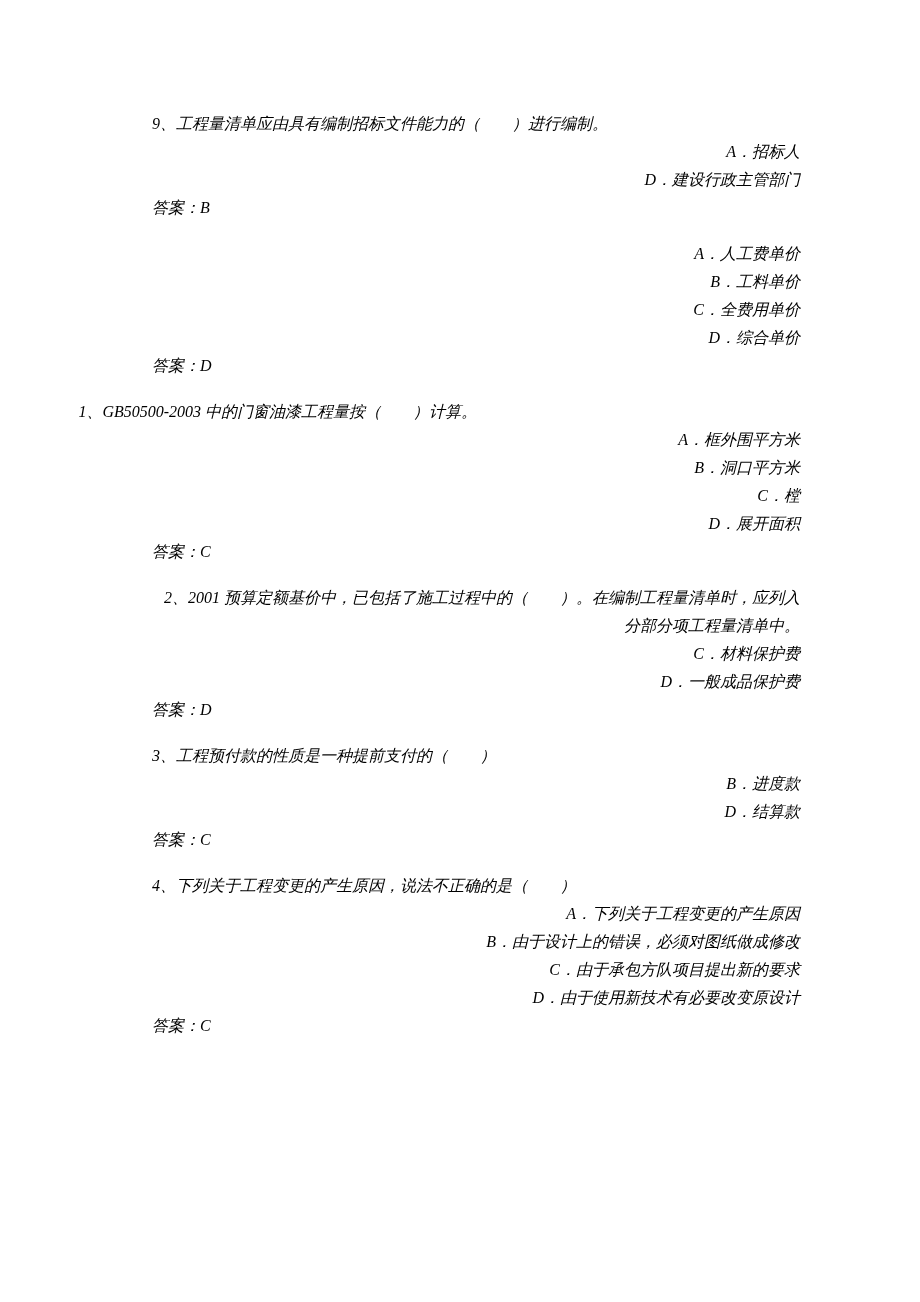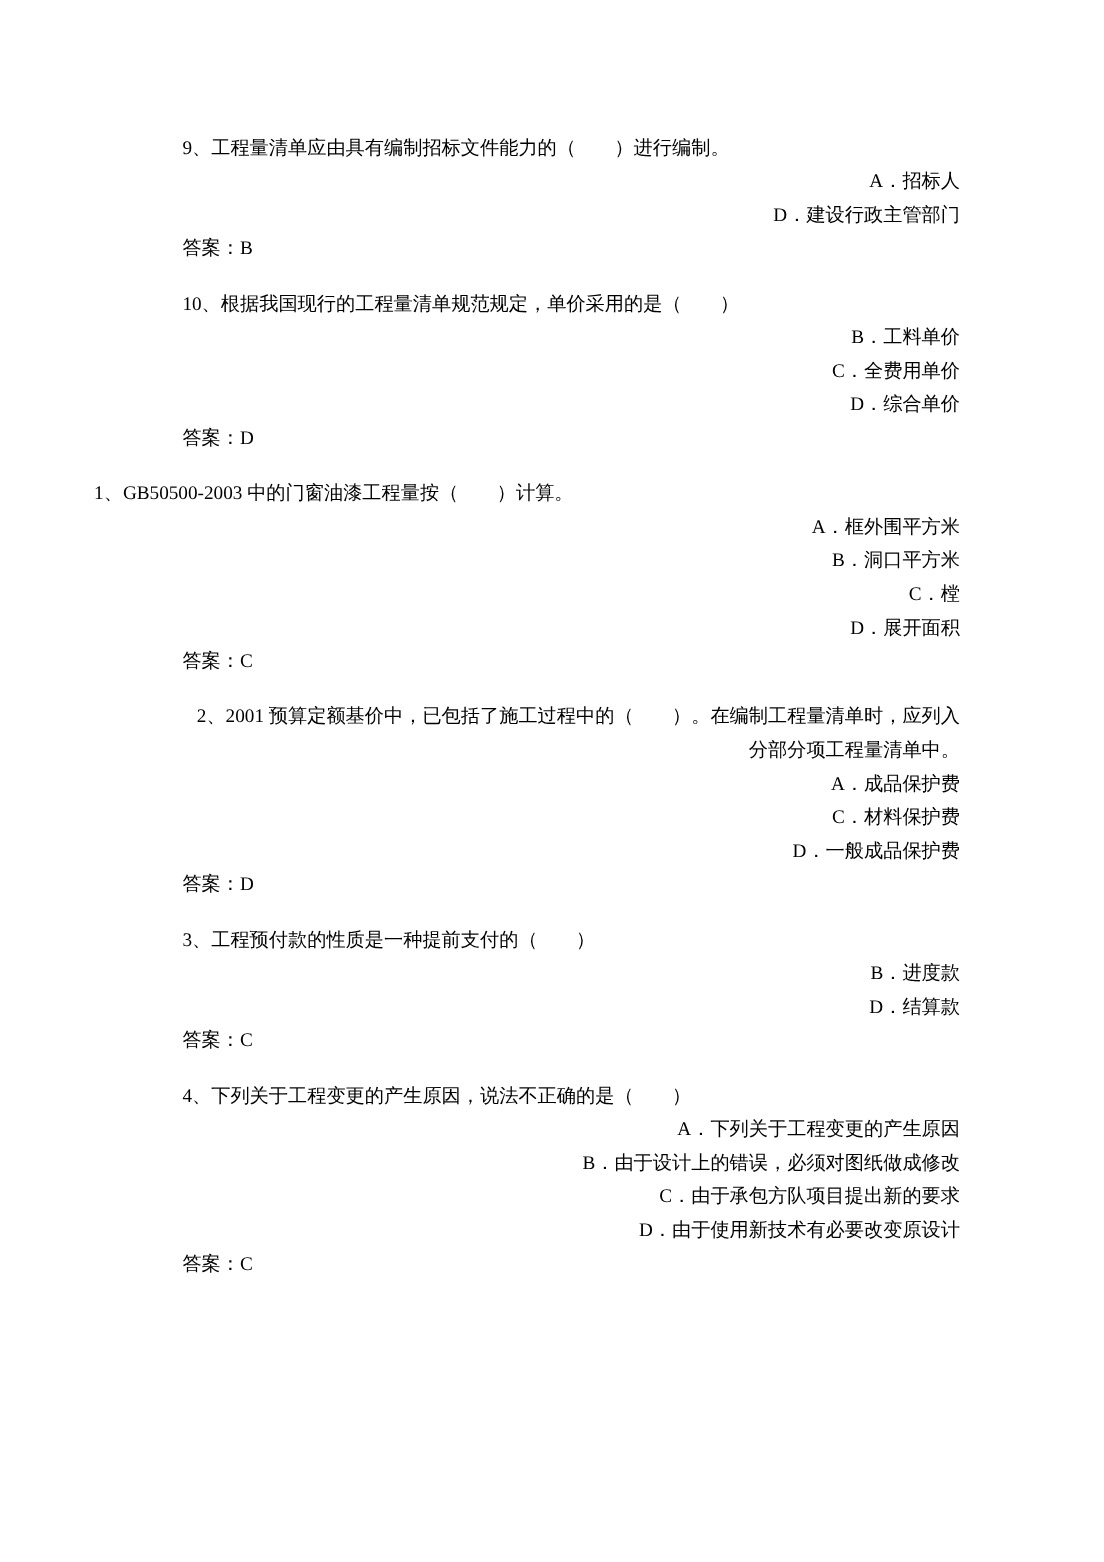--- a/index.html
+++ b/index.html
@@ -27,56 +27,56 @@
     }
     .option {
       text-indent: 2em;
       text-align: right;
     }
     .answer {
       text-indent: 2em;
     }
     p {
       margin: 0;
+      font-style: italic;
     }
   </style>
 </head>
 <body>
 
 <div class="page">
 
   <div class="question-block">
     <p class="stem">9、工程量清单应由具有编制招标文件能力的（　　）进行编制。</p>
     <p class="option">A．招标人</p>
     <p class="option">D．建设行政主管部门</p>
     <p class="answer">答案：B</p>
   </div>
 
   <div class="question-block">
-    <p class="stem">10、根据我国现行的工程量清单规范规定，单价采用的是（　　）</p>
+    <p class="option">A．人工费单价</p>
     <p class="option">B．工料单价</p>
     <p class="option">C．全费用单价</p>
     <p class="option">D．综合单价</p>
     <p class="answer">答案：D</p>
   </div>
 
   <div class="question-block">
     <p class="stem stem-outdent">1、GB50500-2003 中的门窗油漆工程量按（　　）计算。</p>
     <p class="option">A．框外围平方米</p>
     <p class="option">B．洞口平方米</p>
     <p class="option">C．樘</p>
     <p class="option">D．展开面积</p>
     <p class="answer">答案：C</p>
   </div>
 
   <div class="question-block">
     <p style="text-indent:2em; margin-left:0;text-align:right;">
       <span>2、2001 预算定额基价中，已包括了施工过程中的（　　）。在编制工程量清单时，应列入分部分项工程量清单中。</span>
     </p>
-    <p class="option">A．成品保护费</p>
     <p class="option">C．材料保护费</p>
     <p class="option">D．一般成品保护费</p>
     <p class="answer">答案：D</p>
   </div>
 
   <div class="question-block">
     <p class="stem">3、工程预付款的性质是一种提前支付的（　　）</p>
     <p class="option">B．进度款</p>
     <p class="option">D．结算款</p>
     <p class="answer">答案：C</p>

